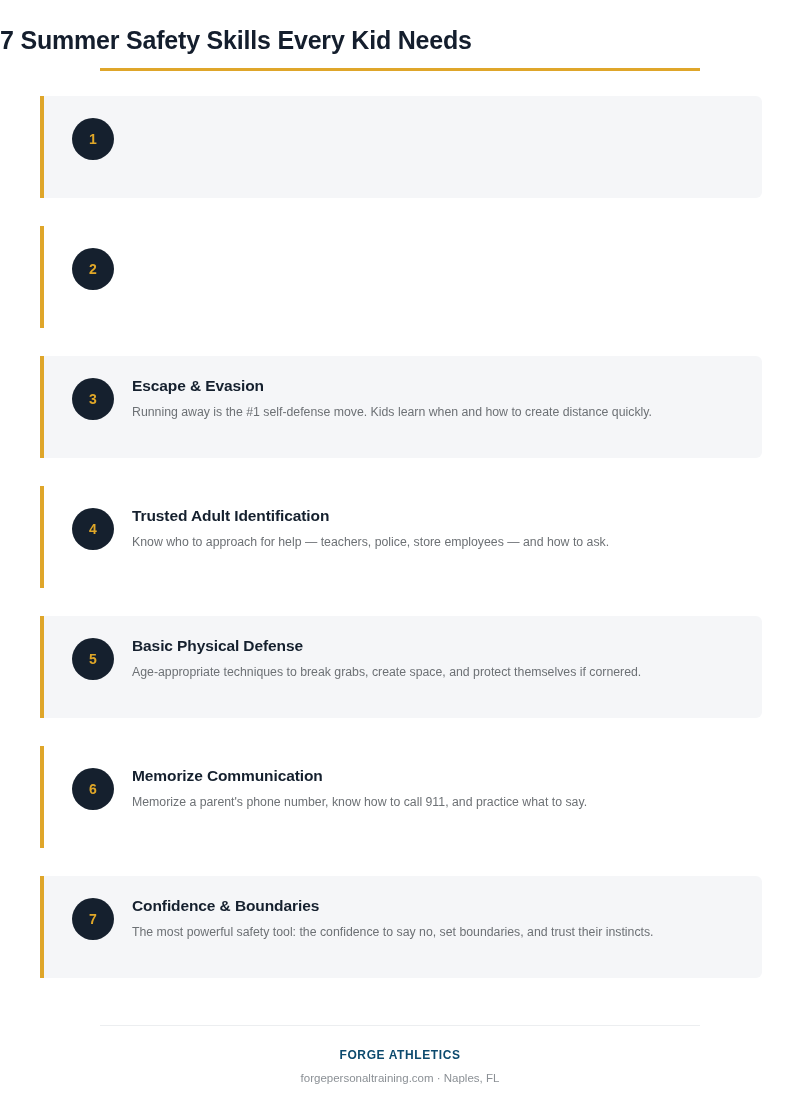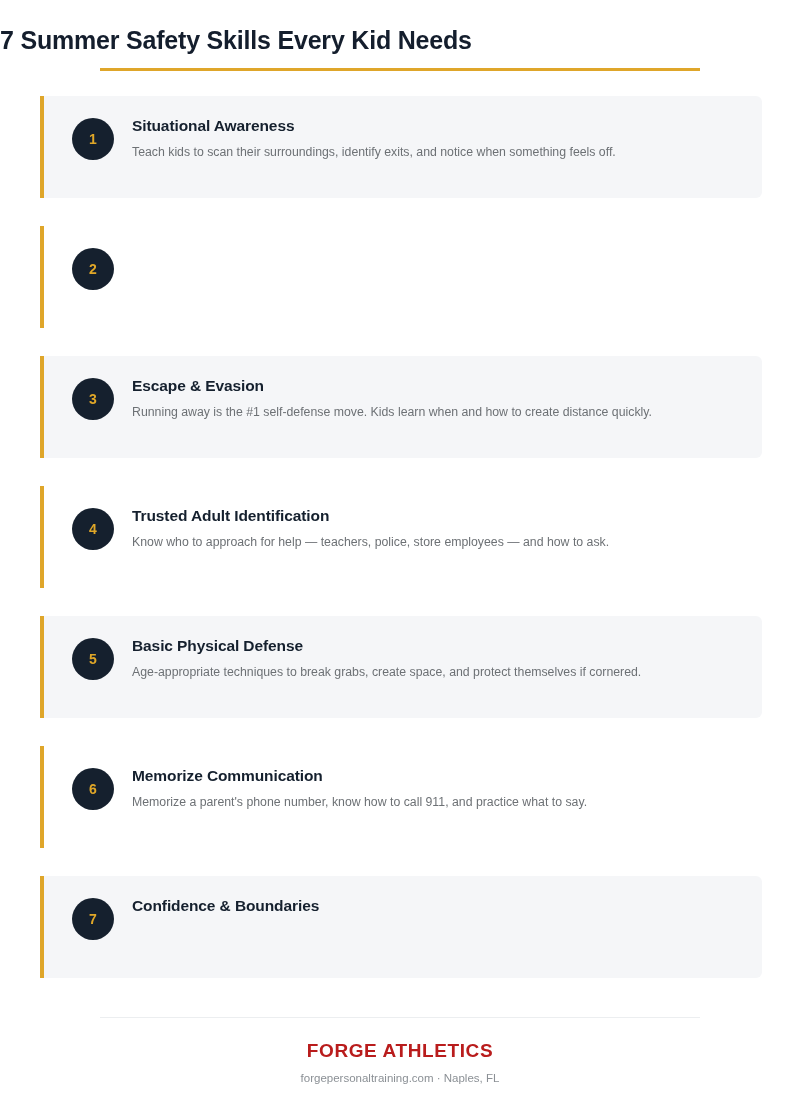--- a/index.html
+++ b/index.html
@@ -128,23 +128,23 @@
   }
 
   .footer-divider {
     width: 600px;
     height: 1px;
     background: #eceef0;
     margin: 0 auto 22px auto;
   }
 
   .footer-brand {
-    font-size: 19px;
-    font-weight: bold;
-    color: #b91c1c;
+    font-size: 12px;
+    font-weight: bold;
+    color: #0c4a6e;
     letter-spacing: 0.6px;
   }
 
   .footer-meta {
     margin-top: 10px;
     font-size: 11.5px;
     color: #8b9095;
   }
 </style>
 </head>
@@ -154,24 +154,20 @@
 
   <div class="header">
     <h1 class="header-title">7 Summer Safety Skills Every Kid Needs</h1>
     <div class="header-rule"></div>
   </div>
 
   <div class="card-list">
       <div class="card shaded">
     <div class="card-accent"></div>
     <div class="badge">1</div>
-    <div class="card-body">
-      <div class="card-title">Situational Awareness</div>
-      <div class="card-desc">Teach kids to scan their surroundings, identify exits, and notice when something feels off.</div>
-    </div>
   </div>
       <div class="card plain">
     <div class="card-accent"></div>
     <div class="badge">2</div>
   </div>
       <div class="card shaded">
     <div class="card-accent"></div>
     <div class="badge">3</div>
     <div class="card-body">
       <div class="card-title">Escape &amp; Evasion</div>
@@ -200,20 +196,21 @@
     <div class="card-body">
       <div class="card-title">Memorize Communication</div>
       <div class="card-desc">Memorize a parent's phone number, know how to call 911, and practice what to say.</div>
     </div>
   </div>
       <div class="card shaded">
     <div class="card-accent"></div>
     <div class="badge">7</div>
     <div class="card-body">
       <div class="card-title">Confidence &amp; Boundaries</div>
+      <div class="card-desc">The most powerful safety tool: the confidence to say no, set boundaries, and trust their instincts.</div>
     </div>
   </div>
     </div>
 
   <div class="footer">
     <div class="footer-divider"></div>
     <div class="footer-brand">FORGE ATHLETICS</div>
     <div class="footer-meta">forgepersonaltraining.com · Naples, FL</div>
   </div>
 

